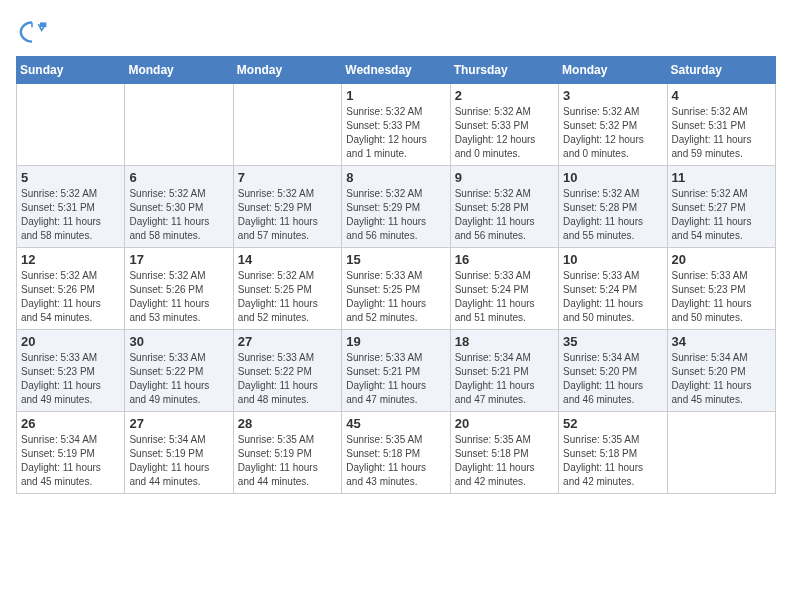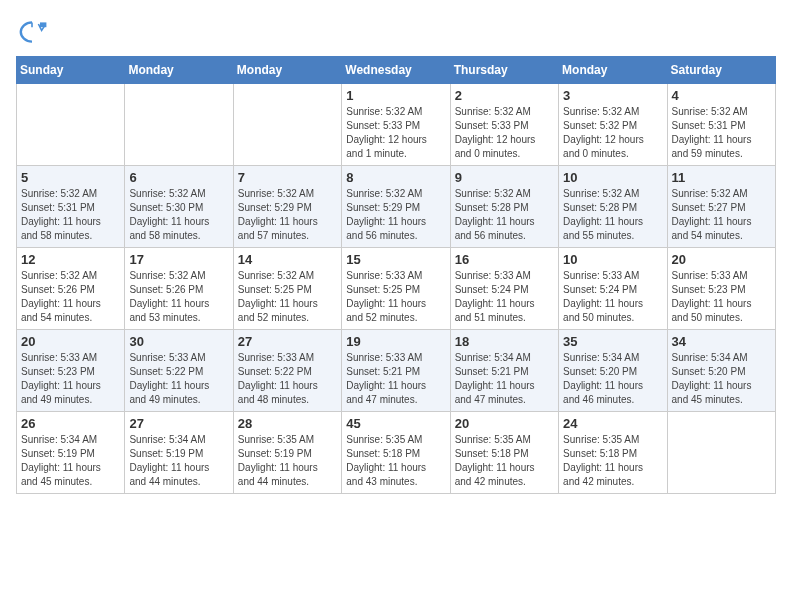--- a/index.html
+++ b/index.html
@@ -345,21 +345,21 @@
 and 43 minutes.</div>
         </td>
         <td>
           <div class="day-num">20</div>
           <div class="day-info" style="white-space: pre-line;">Sunrise: 5:35 AM
 Sunset: 5:18 PM
 Daylight: 11 hours
 and 42 minutes.</div>
         </td>
         <td>
-          <div class="day-num">24</div>
+          <div class="day-num">52</div>
           <div class="day-info" style="white-space: pre-line;">Sunrise: 5:35 AM
 Sunset: 5:18 PM
 Daylight: 11 hours
 and 42 minutes.</div>
         </td>
         <td class="empty-cell"></td>
       </tr>
     </tbody>
 </table>
 

